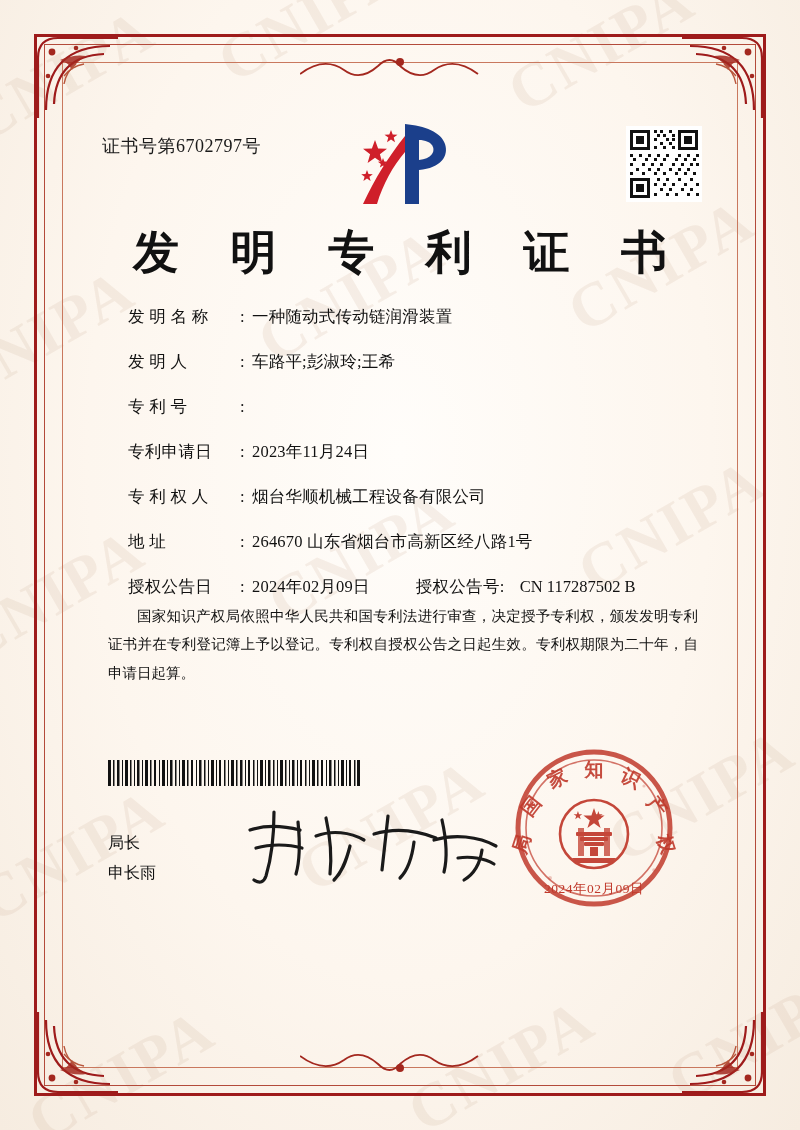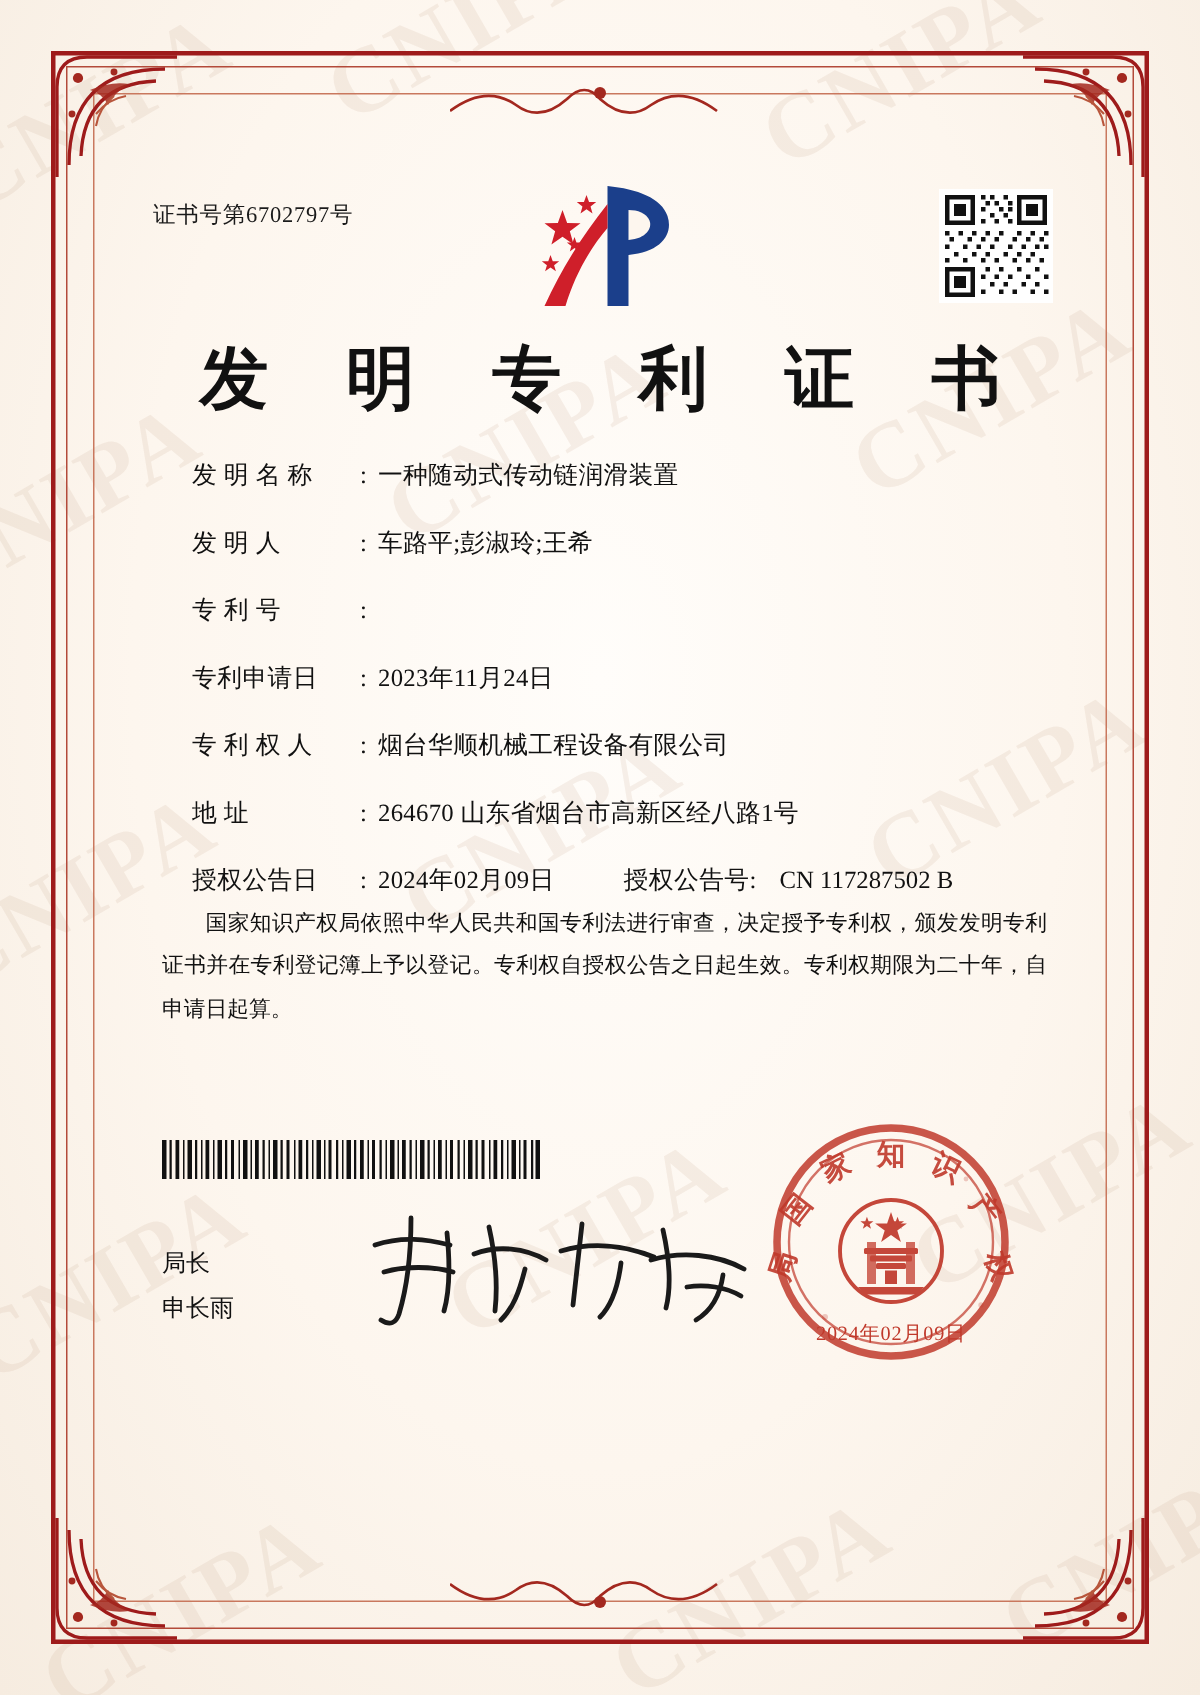--- a/index.html
+++ b/index.html
@@ -99,21 +99,21 @@
     left: 90px;
     right: 90px;
     top: 110px;
     bottom: 80px;
   }
 
   .cert-no {
     position: absolute;
     left: 12px;
     top: 24px;
-    font-size: 15px;
+    font-size: 18px;
     color: #1a1a1a;
     letter-spacing: 0.5px;
   }
 
   .emblem {
     position: absolute;
     left: 50%;
     transform: translateX(-50%);
     top: 8px;
     width: 110px;

